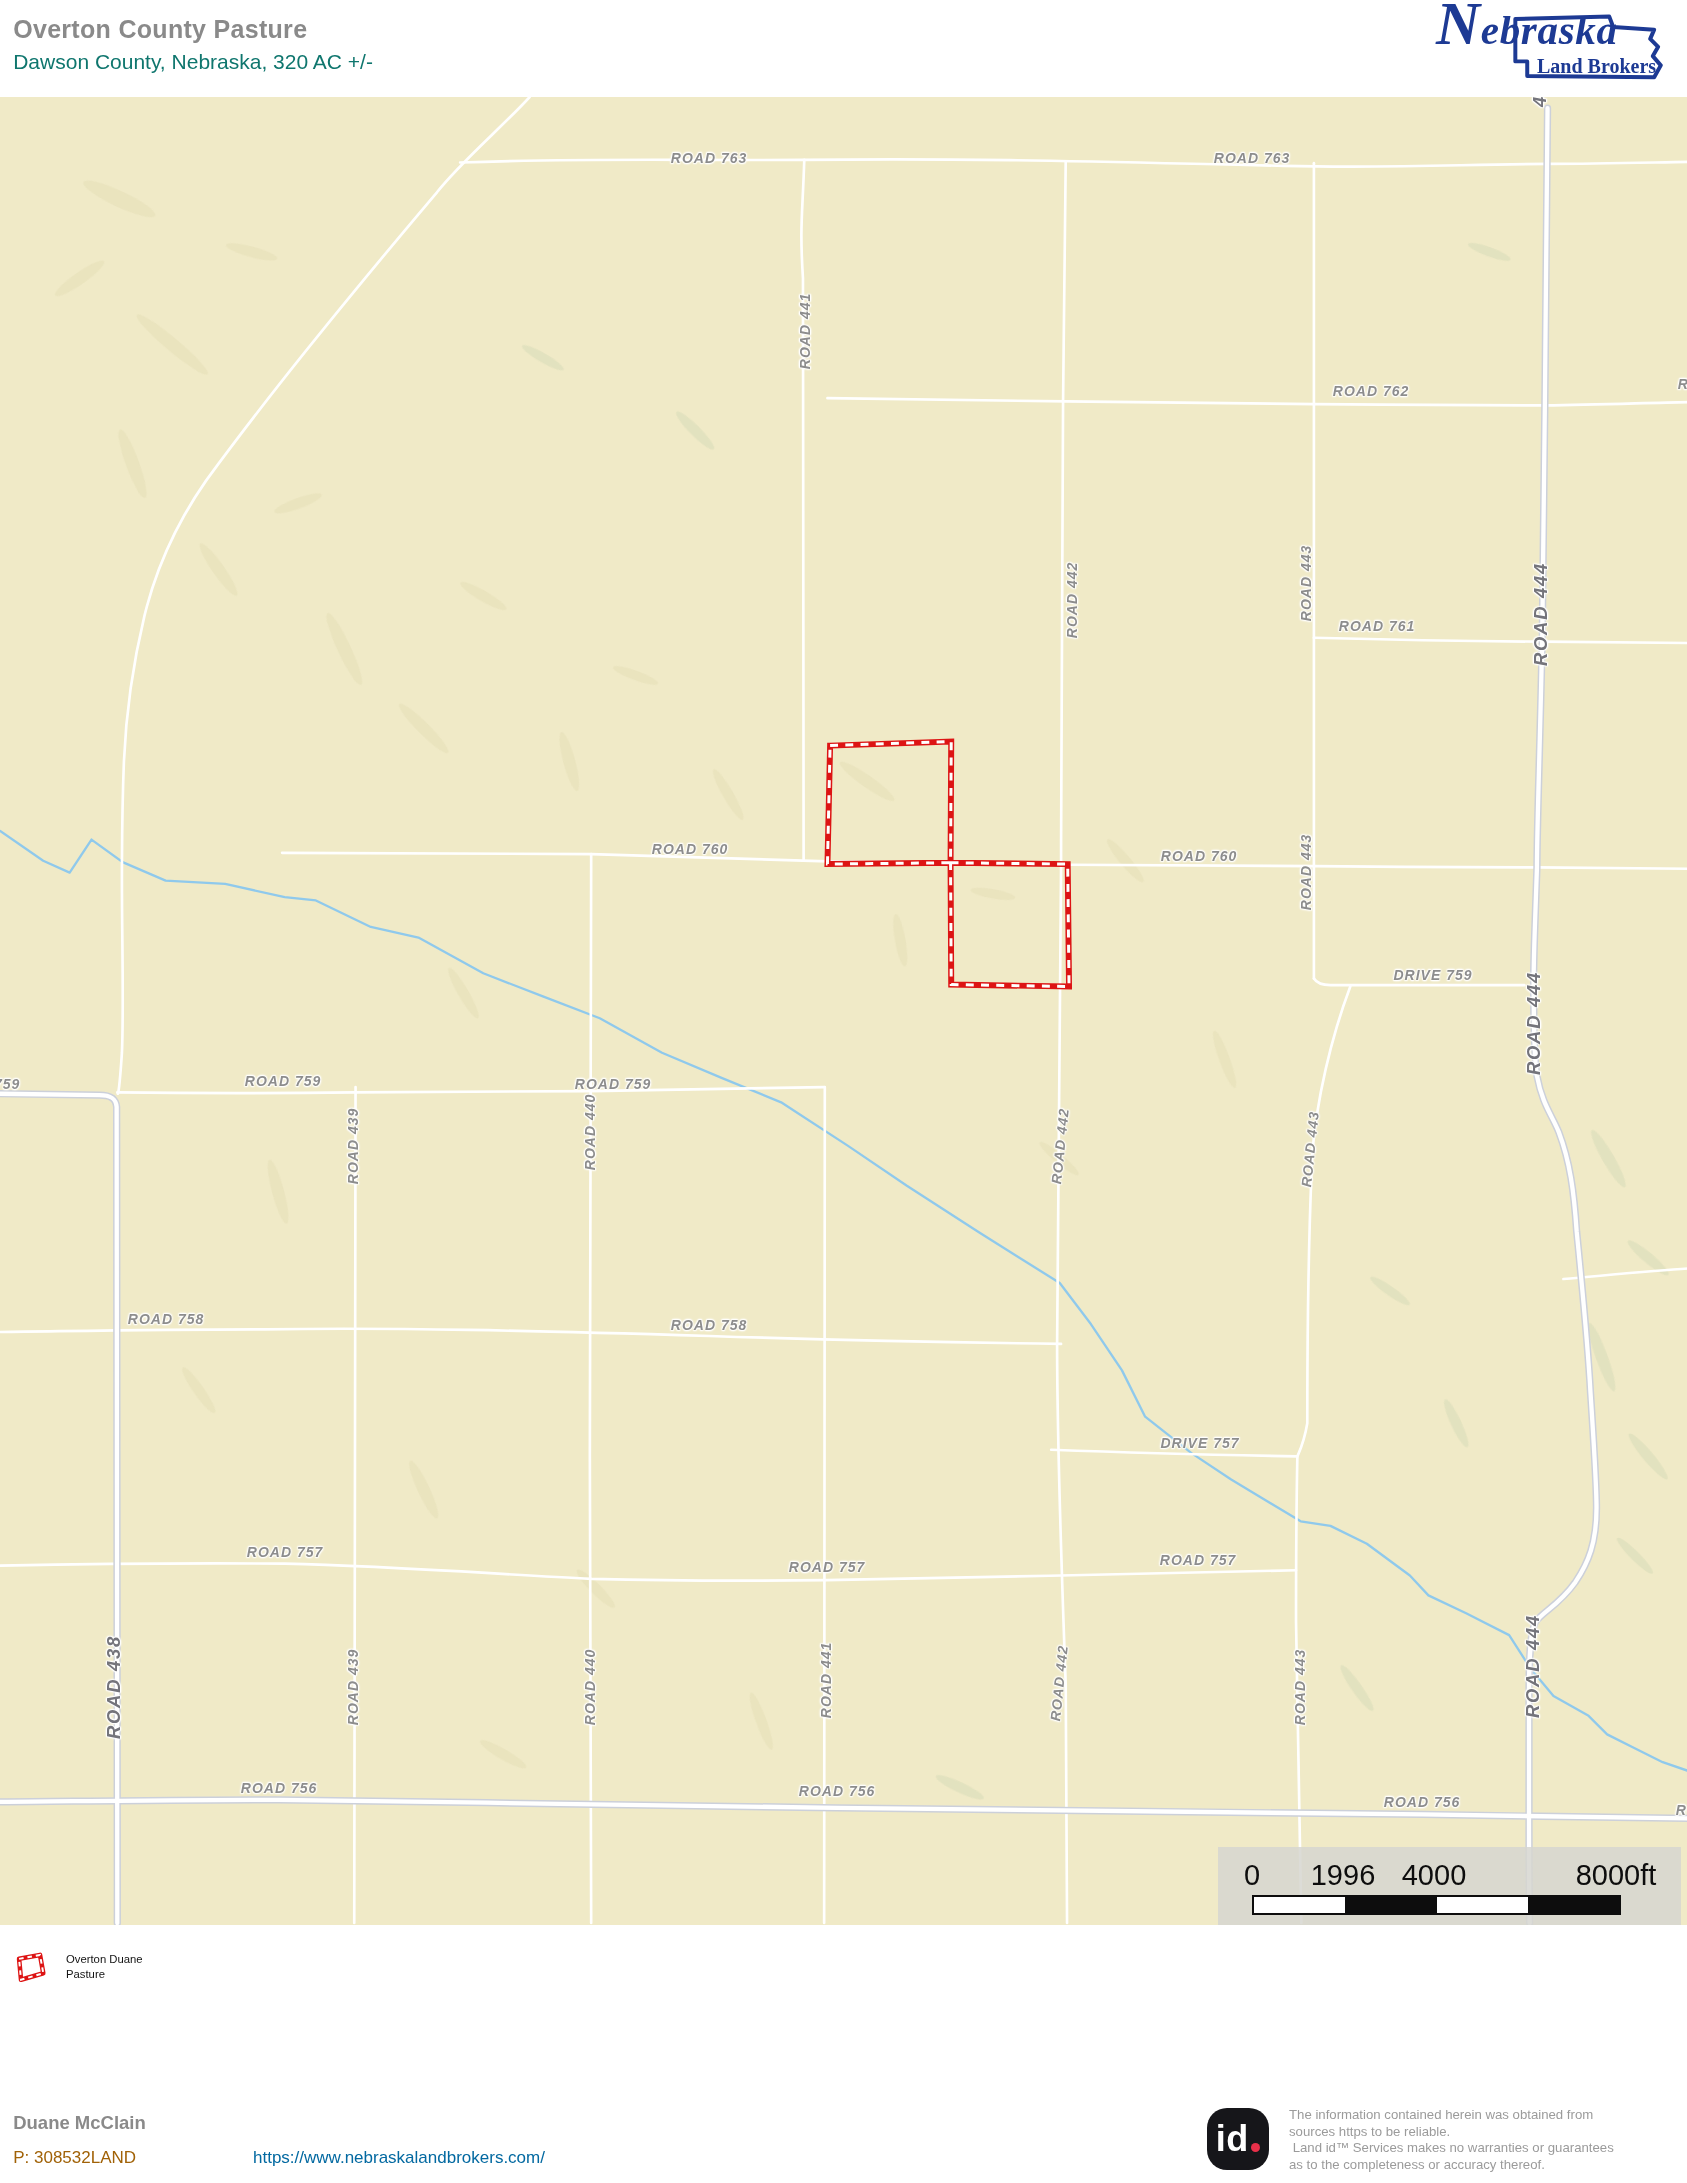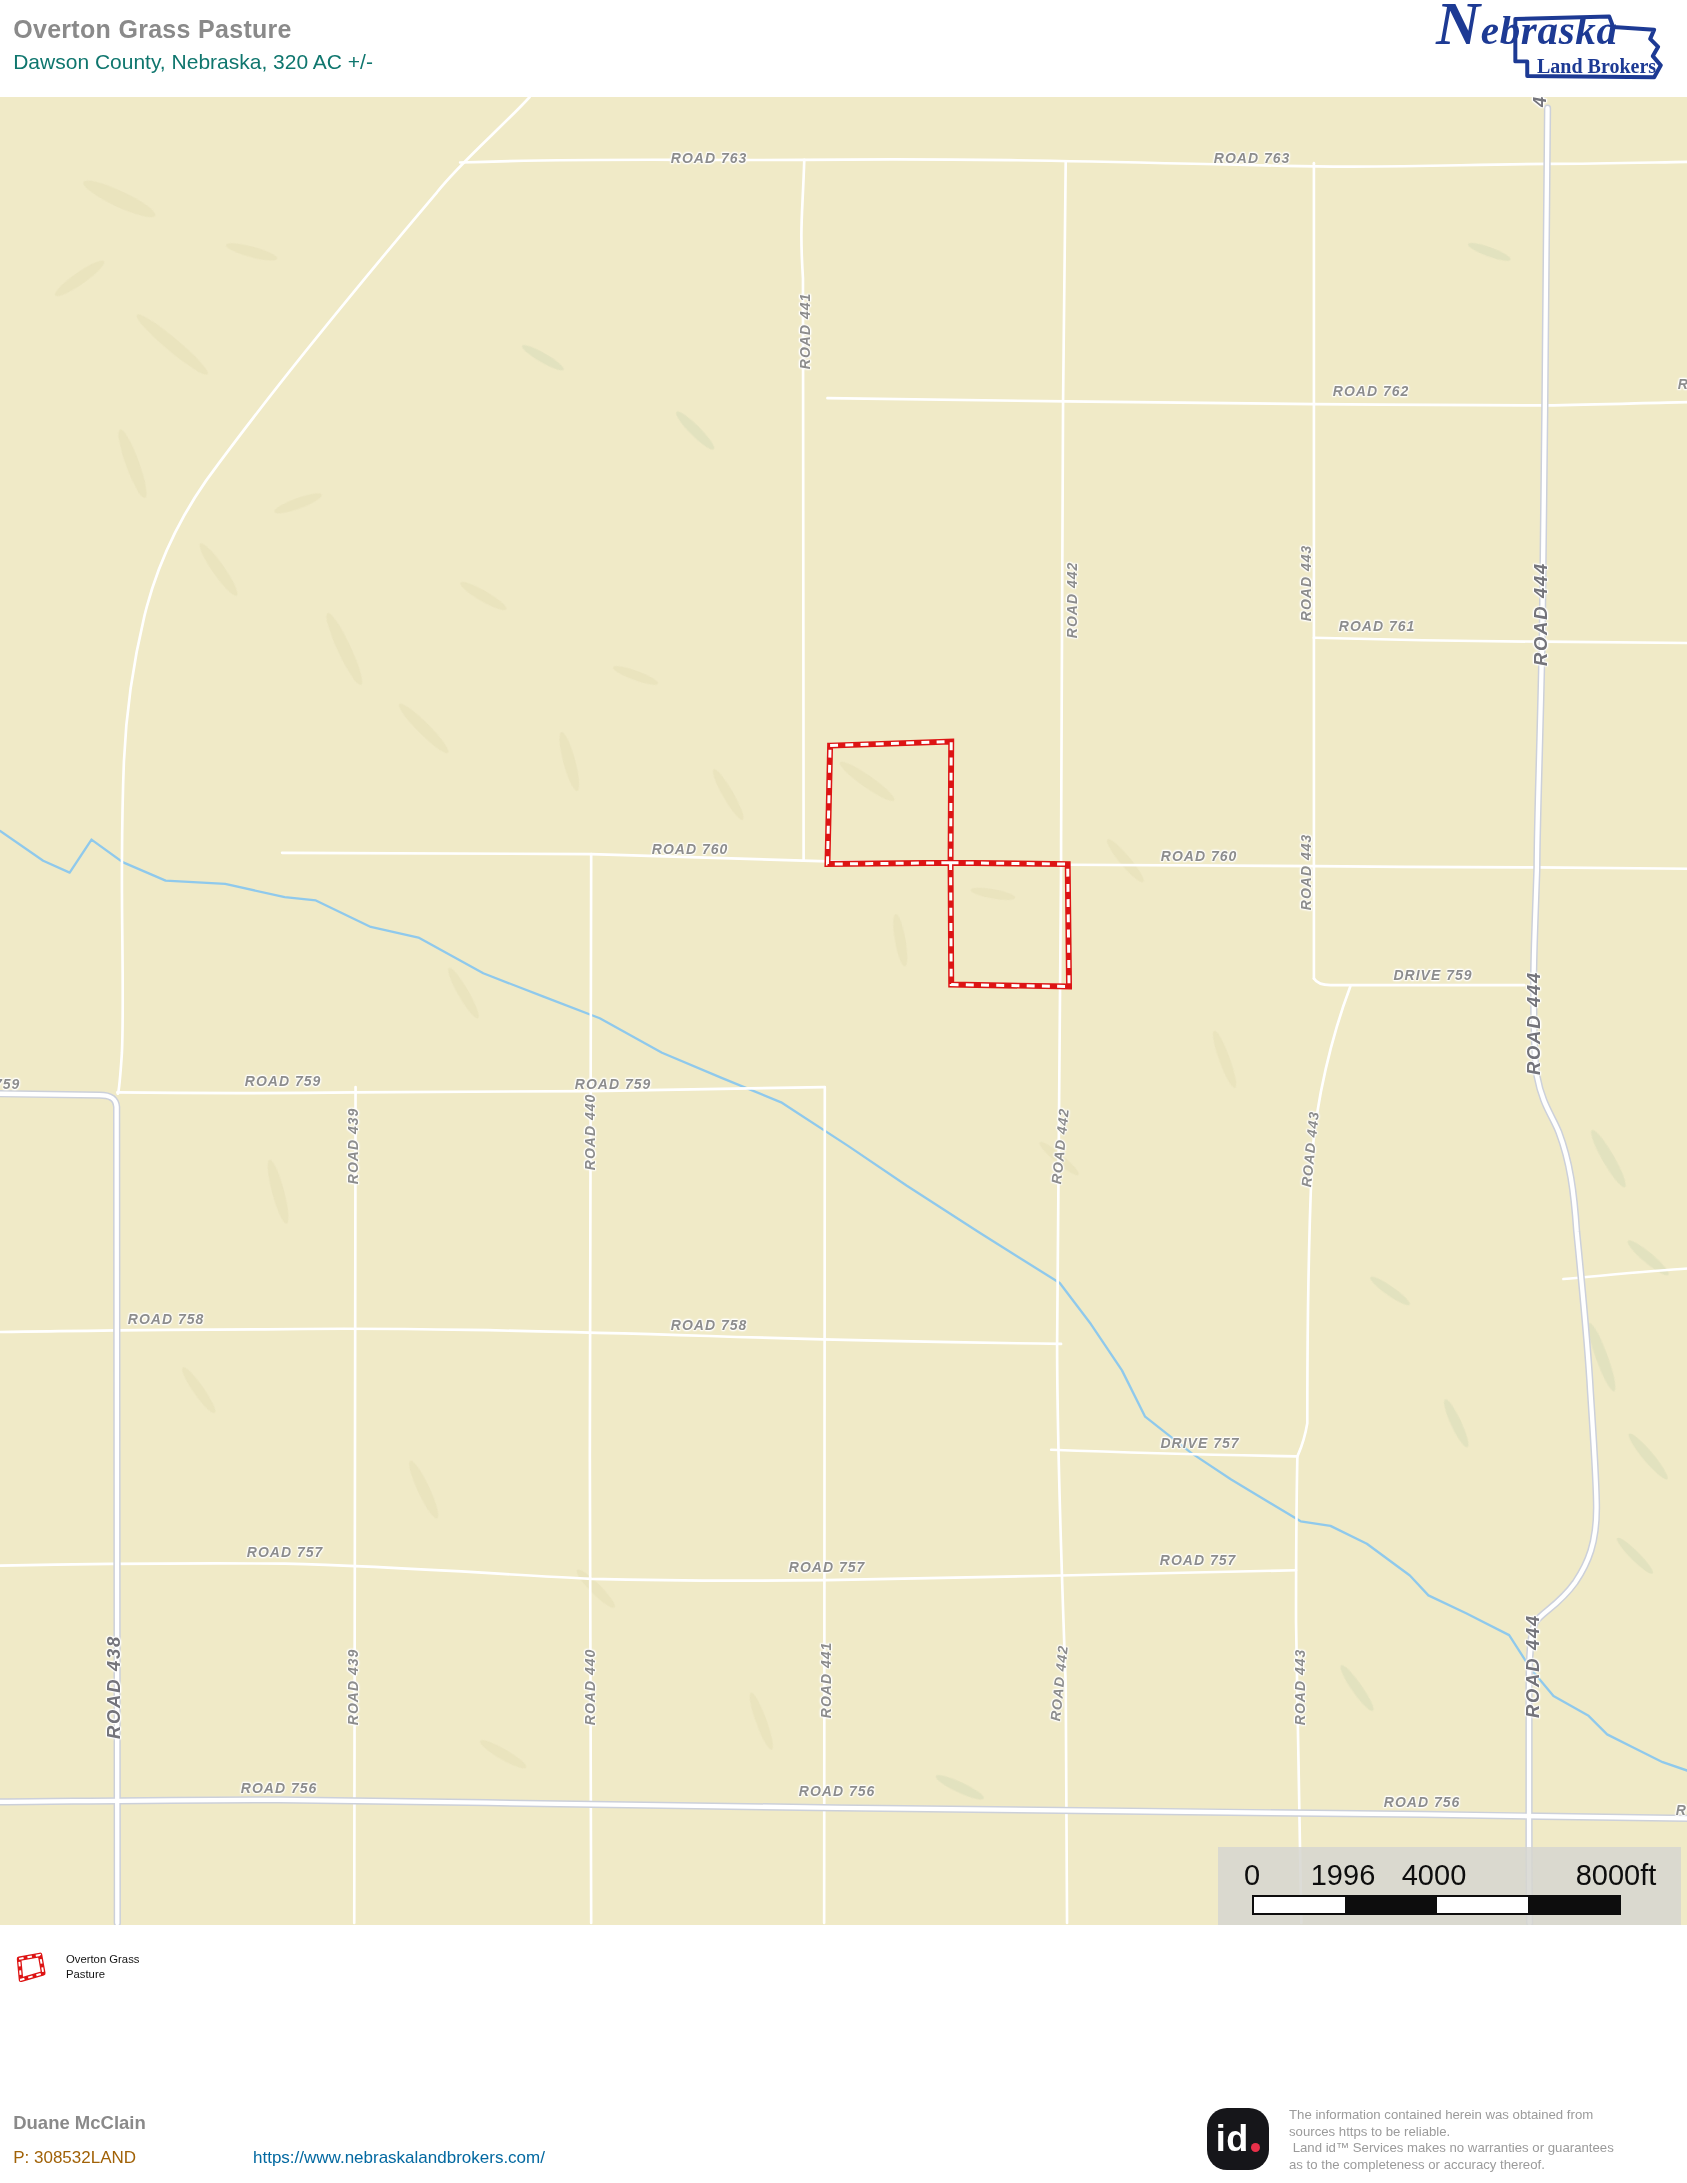--- a/index.html
+++ b/index.html
@@ -46,21 +46,21 @@
   #id-logo{left:1207px;top:2108px;width:62px;height:62px;background:#16161a;border-radius:20px;
     display:flex;align-items:center;justify-content:center;}
   #id-logo .idtxt{font:700 36px "Liberation Sans",sans-serif;color:#fff;letter-spacing:0.7px;}
   #id-logo .dot{width:9.3px;height:9.3px;border-radius:50%;background:#e8304a;margin:17px 0 0 2px;}
   #disclaimer{left:1289px;top:2107px;width:397px;font:400 13.2px "Liberation Sans",sans-serif;color:#9b9b9b;line-height:16.5px;}
   #disclaimer div{white-space:pre-wrap;}
 </style>
 </head>
 <body>
 
-<div class="abs" id="page-title">Overton Grass Pasture</div>
+<div class="abs" id="page-title">Overton County Pasture</div>
 <div class="abs" id="page-subtitle">Dawson County, Nebraska, 320 AC +/-</div>
 
 <div class="abs" id="logo">
   <svg width="238" height="89" viewBox="0 0 360 134">
     <path d="M120,24 L262,20 L268,36 L330,40 L324,54 L336,66 L328,80 L340,94 L330,112 L138,110 L138,88 L120,88 Z" fill="none" stroke="#1d3a94" stroke-width="6" stroke-linejoin="round"></path>
   </svg>
   <div class="neb"><span class="bigN">N</span><span>ebraska</span></div>
   <div class="lb">Land Brokers</div>
 </div>
 
@@ -208,21 +208,21 @@
         <i></i>
       </div>
   </div>
 </div>
 
 <svg class="abs" id="legend-icon" width="33" height="34" viewBox="0 0 50 52">
   <polygon points="6,12 38,6 43,34 9,44" fill="none" stroke="#dd1414" stroke-width="7" stroke-linejoin="round"></polygon>
   <polygon points="6,12 38,6 43,34 9,44" fill="none" stroke="#ffffff" stroke-width="3" stroke-dasharray="7 6"></polygon>
 </svg>
 <div class="abs" id="legend-text">
-  <div>Overton Grass</div>
+  <div>Overton Duane</div>
   <div>Pasture</div>
 </div>
 
 <div class="abs" id="agent-name">Duane McClain</div>
 <div class="abs" id="agent-phone">P: 308532LAND</div>
 <a class="abs" id="agent-url" href="#">https://www.nebraskalandbrokers.com/</a>
 
 <div class="abs" id="id-logo">
   <span class="idtxt">id</span>
     <span class="dot"></span>

